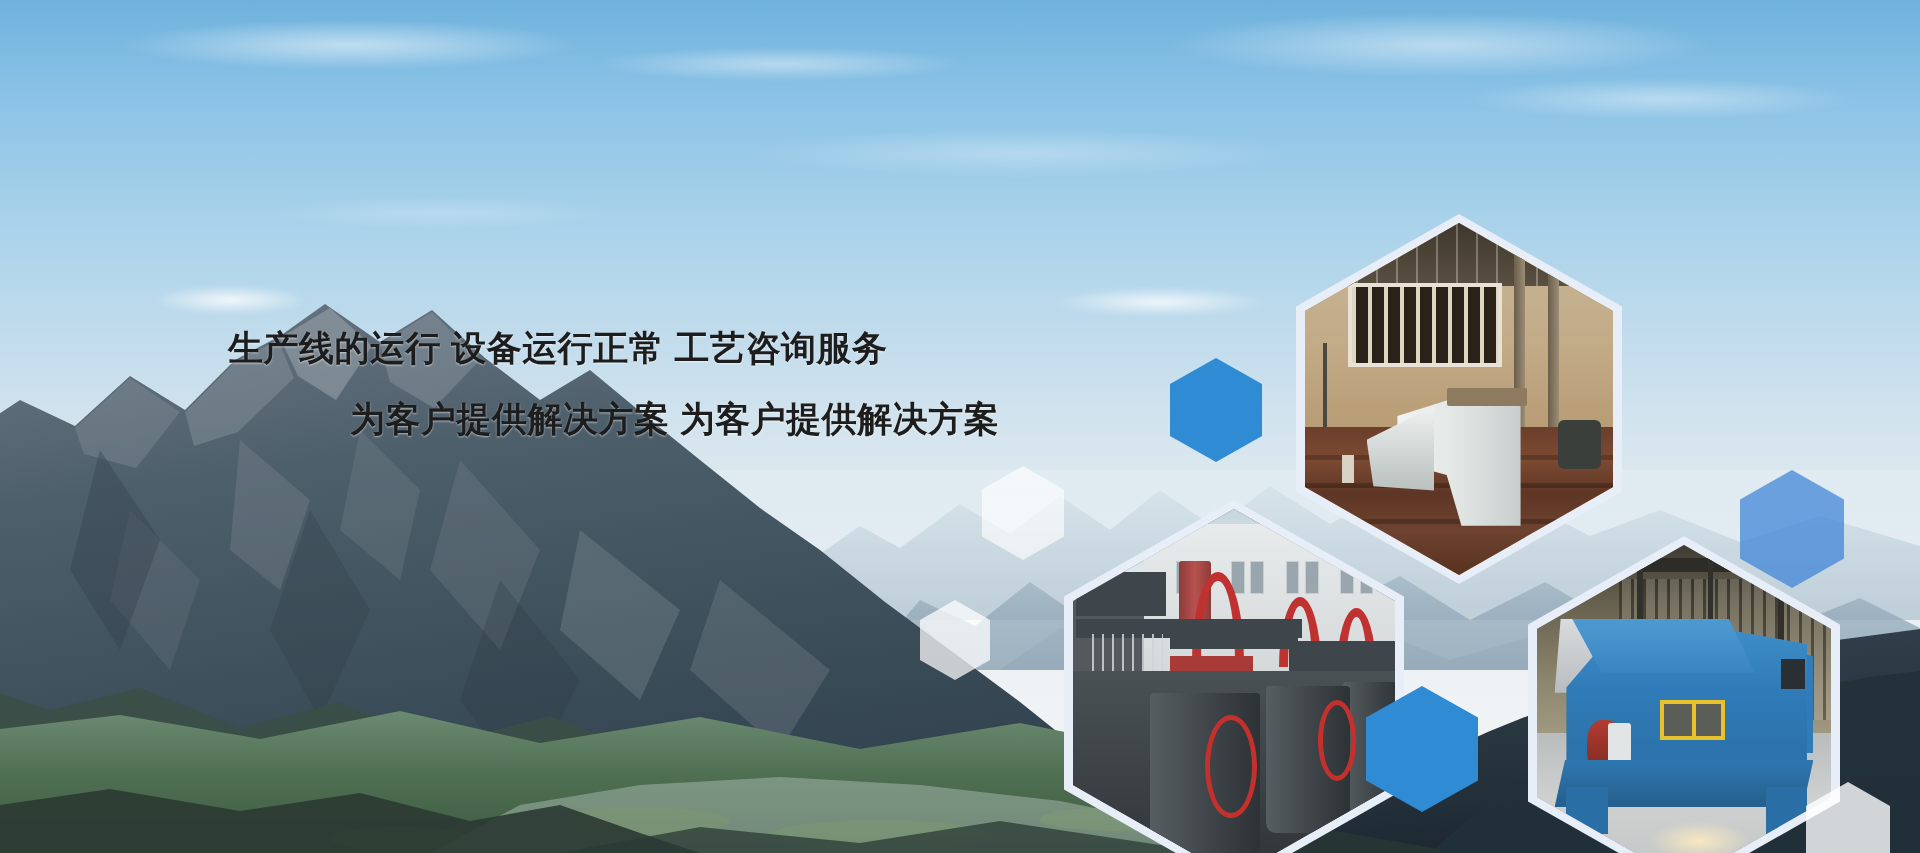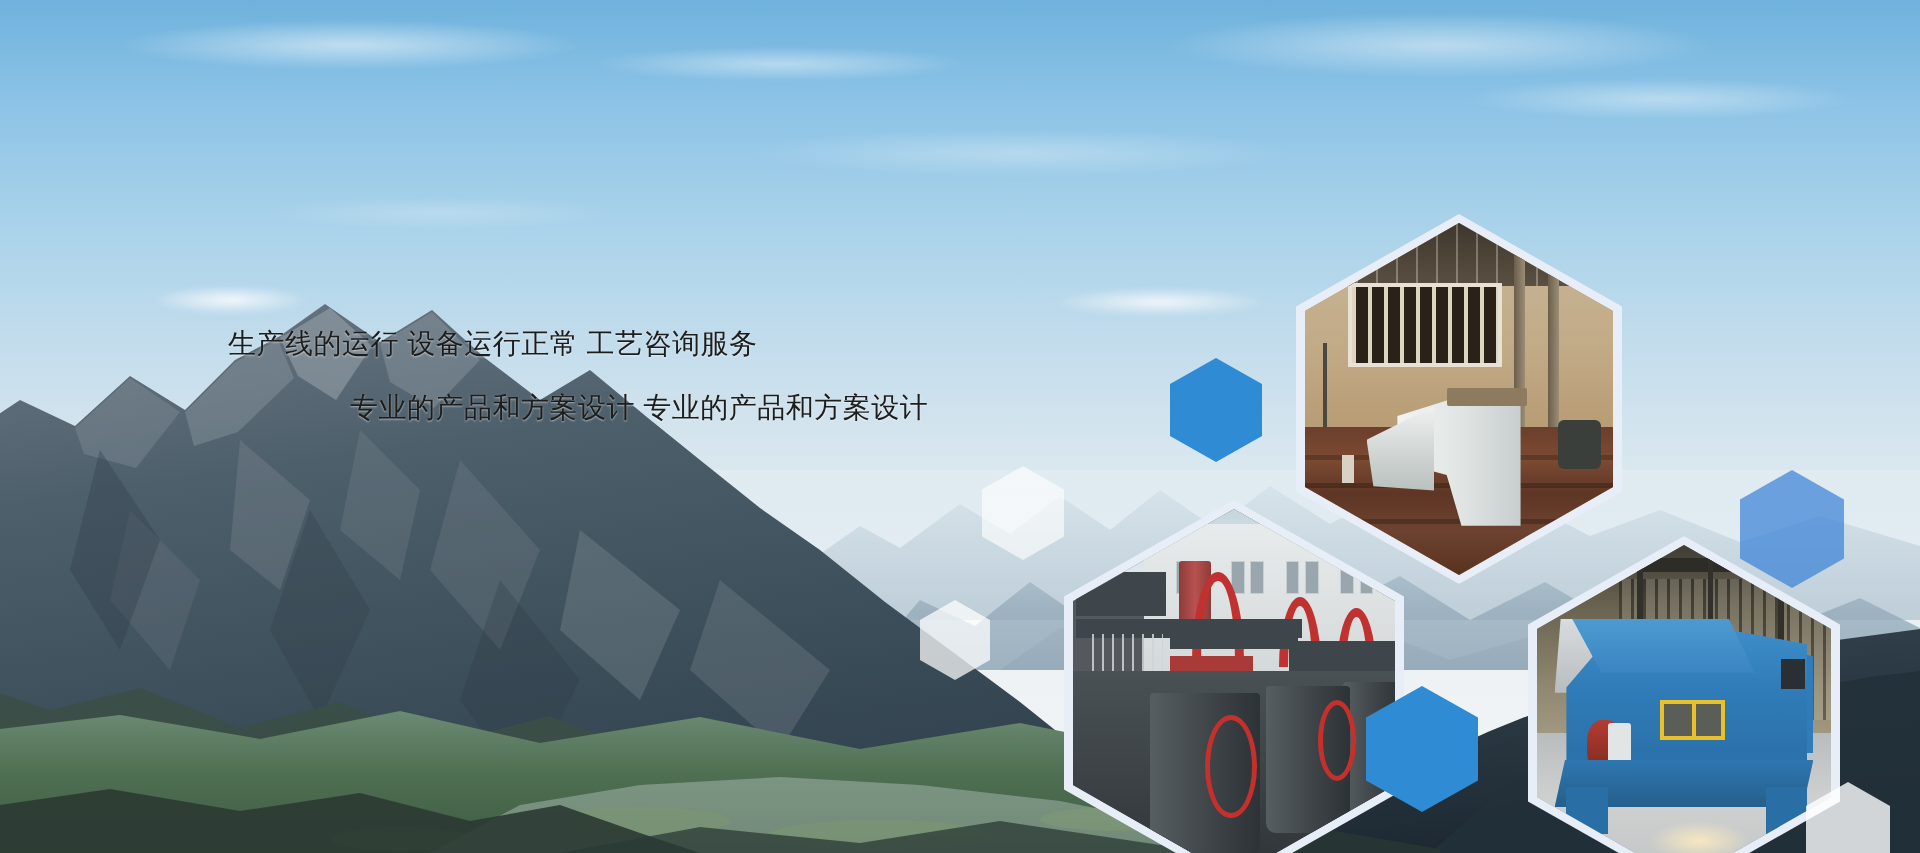--- a/index.html
+++ b/index.html
@@ -80,23 +80,23 @@
   
   .headline {
     position:absolute;
     left:228px; top:330px;
     width:820px;
     color:#1d1d1d;
     letter-spacing:.5px;
     text-shadow:0 1px 2px rgba(255,255,255,.55);
   }
   .headline .ln {
-    font-size:28px;
+    font-size:35px;
     line-height:1.0;
-    font-weight:400;
+    font-weight:700;
     white-space:nowrap;
   }
   .headline .ln1 { margin-left:0px;   margin-bottom:36px; }
   .headline .ln2 { margin-left:122px; }
 
   
   .hex {
     position:absolute;
     clip-path:polygon(50% 0%, 100% 25%, 100% 75%, 50% 100%, 0% 75%, 0% 25%);
   }
@@ -465,21 +465,21 @@
 
       <path d="M0,300 L0,252 L110,236 L240,258 L360,240 L470,268 L560,252
                L640,280 L700,300 Z" fill="#2b3a33" opacity=".9"></path>
 
       <path d="M560,300 L700,274 L860,290 L1000,268 L1160,292 L1300,272 L1440,296 L1440,300 Z" fill="#2a3a34" opacity=".75"></path>
     </svg>
   </div>
 
   <div class="headline">
     <div class="ln ln1">生产线的运行 设备运行正常 工艺咨询服务</div>
-    <div class="ln ln2">专业的产品和方案设计  专业的产品和方案设计</div>
+    <div class="ln ln2">为客户提供解决方案  为客户提供解决方案</div>
   </div>
 
   <div class="hex hx-white-1"></div>
   <div class="hex hx-white-2"></div>
   <div class="hex hx-lblue"></div>
 
   <div class="hex-photo ph-top">
     <div class="inner">
       <div class="scene scene-ladle">
         <div class="wall"></div>

